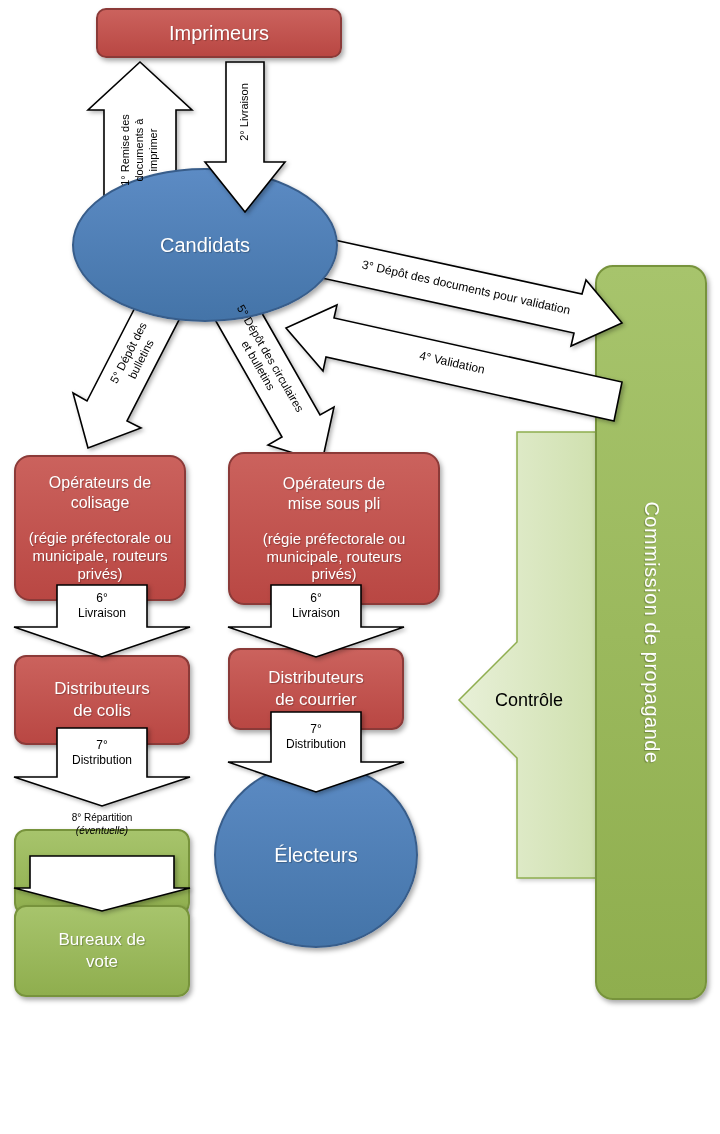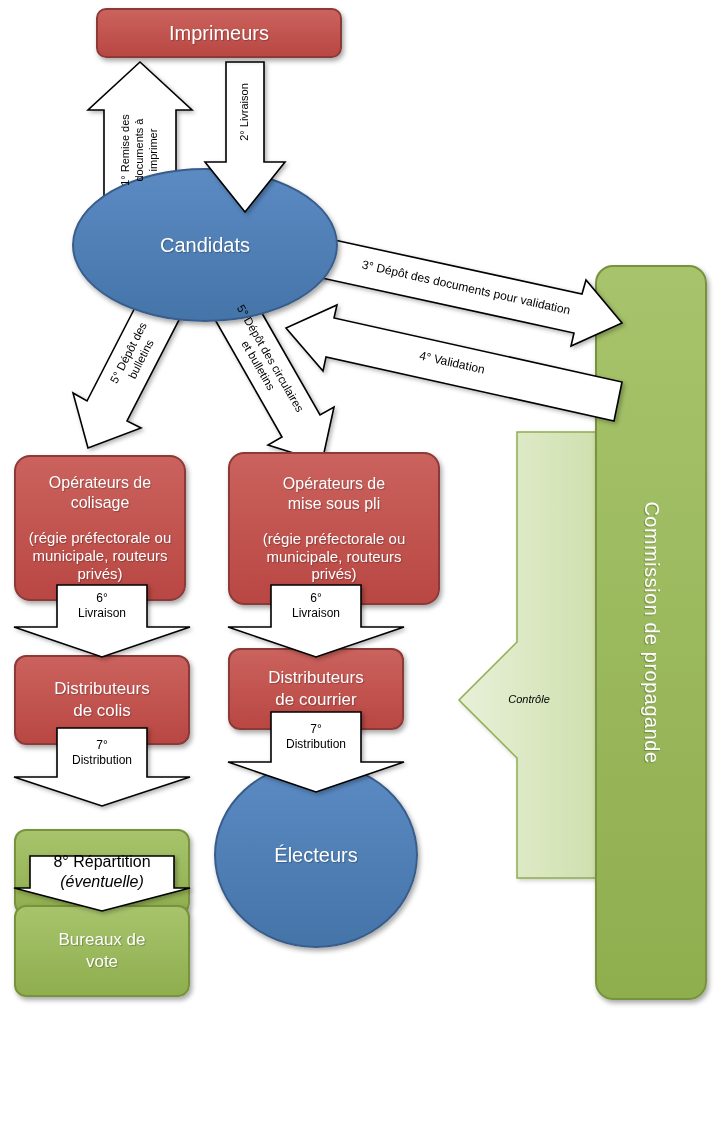--- a/index.html
+++ b/index.html
@@ -25,21 +25,21 @@
 
   
   svg polygon.arrow { fill:#ffffff; stroke:#000000; stroke-width:1.6; filter:drop-shadow(2px 2px 2px rgba(0,0,0,0.30)); }
   svg polygon.ctrl  { fill:url(#ctrlgrad); stroke:#8fae4f; stroke-width:1.5; filter:drop-shadow(2px 2px 2px rgba(0,0,0,0.20)); }
 
   
   .lbl { position:absolute; color:#000; text-align:center; line-height:1.25; font-size:12px;
          transform-origin:center; pointer-events:none; }
   .nowrap { white-space:nowrap; }
   .it { font-style:italic; }
-  .ctrl-lbl { font-size:11px; font-style:italic; }
+  .ctrl-lbl { font-size:18px; }
 </style>
 </head>
 <body>
 
 <div id="canvas">
 
   <svg class="layer" viewBox="0 0 720 1134">
     <defs>
       <linearGradient id="ctrlgrad" x1="0" y1="0" x2="1" y2="0">
         <stop offset="0" stop-color="#e8f0d8"></stop>
@@ -144,21 +144,21 @@
     <div class="lbl nowrap" style="left:102px;top:753px;transform:translate(-50%,-50%)">
       <div>7°</div>
       <div>Distribution</div>
     </div>
 
     <div class="lbl nowrap" style="left:316px;top:737px;transform:translate(-50%,-50%)">
       <div>7°</div>
       <div>Distribution</div>
     </div>
 
-    <div class="lbl nowrap" style="left:102px;top:872px;font-size:16px;transform:translate(-50%,-50%)">
+    <div class="lbl nowrap" style="left:102px;top:824px;font-size:10px;transform:translate(-50%,-50%)">
       <div>8° Répartition</div>
       <div class="it">(éventuelle)</div>
     </div>
 
     <div class="lbl nowrap ctrl-lbl" style="left:529px;top:700px;transform:translate(-50%,-50%)">Contrôle</div>
   </div>
 
 </div>
 
 </body></html>

